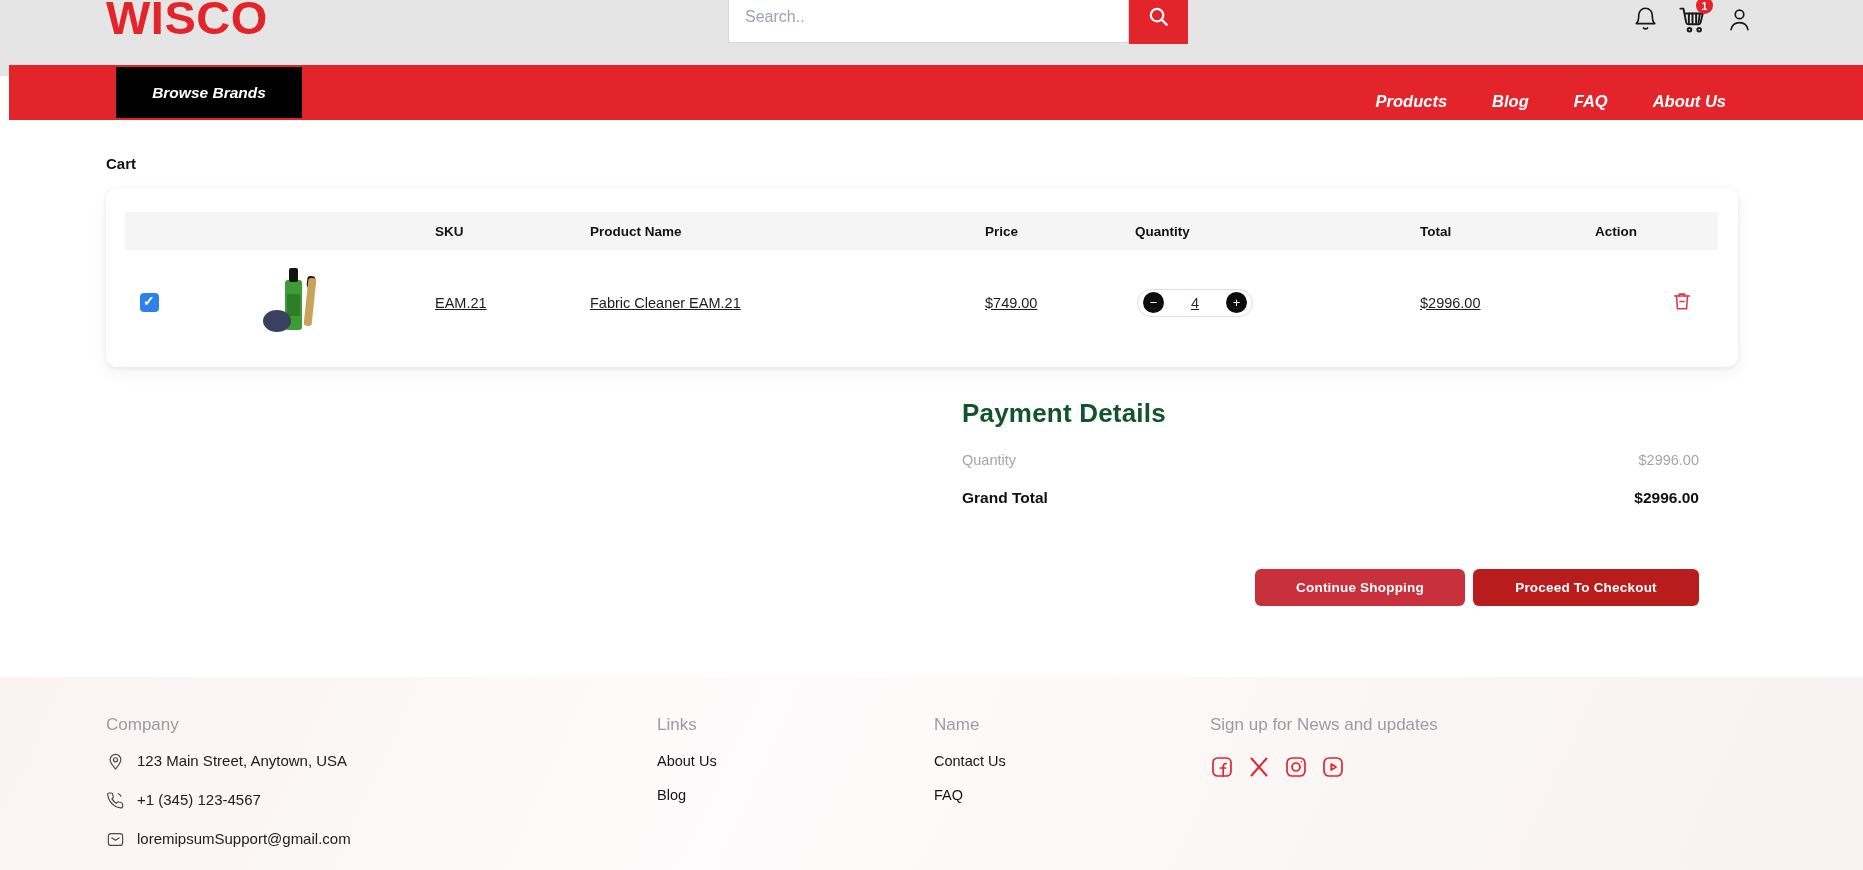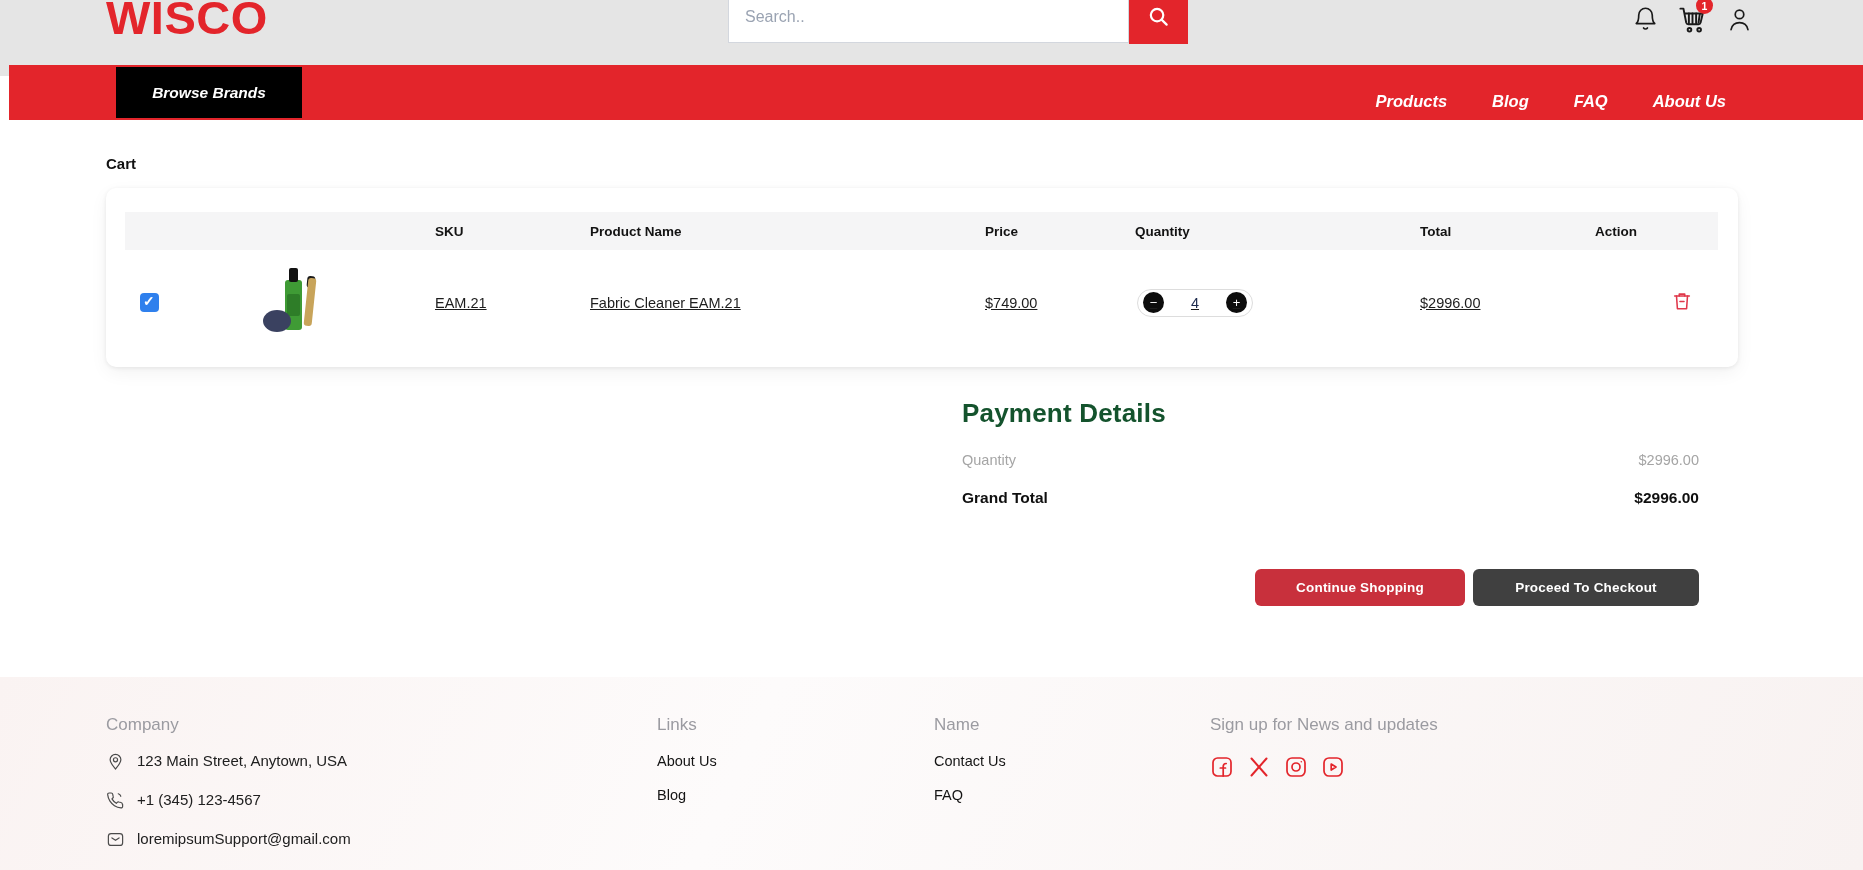--- a/index.html
+++ b/index.html
@@ -47,21 +47,21 @@
   .qty { font-size: 14.5px; color: #1d2a4d; }
   .trash-btn { margin-left: 100px; background: none; border: none; cursor: pointer; width: 24px; height: 24px; }
 
   
   .payment-title { position: absolute; left: 962px; top: 398px; font-size: 26px; font-weight: 600; color: #14532d; letter-spacing: 0.2px; }
   .pay-row { position: absolute; left: 962px; width: 737px; display: flex; justify-content: space-between; }
   .pay-sub { top: 452px; font-size: 14.5px; color: #a5a5a5; }
   .pay-grand { top: 489px; font-size: 15.5px; font-weight: 700; color: #0f0f0f; }
   .btn { position: absolute; top: 569px; height: 37px; border: none; border-radius: 6px; color: #fff; font-size: 13.5px; font-weight: 700; cursor: pointer; font-family: "Liberation Sans", sans-serif; letter-spacing: 0.2px; }
   .btn-continue { left: 1255px; width: 210px; background: #c8303c; }
-  .btn-checkout { left: 1473px; width: 226px; background: #404040; }
+  .btn-checkout { left: 1473px; width: 226px; background: #b91c1c; }
 
   
   .footer { position: absolute; left: 0; top: 677px; width: 1863px; height: 193px; background: linear-gradient(115deg, #faf3f2 0%, #fdfbfb 40%, #f8f2f1 100%); }
   .f-col { position: absolute; top: 38px; }
   .f-head { font-size: 17px; color: #9b9ba1; font-weight: 400; }
   .f-company { left: 106px; }
   .f-links { left: 657px; }
   .f-info { left: 934px; }
   .f-news { left: 1210px; }
   .f-row { display: flex; align-items: flex-start; gap: 12px; margin-top: 17px; font-size: 15px; color: #202020; }

